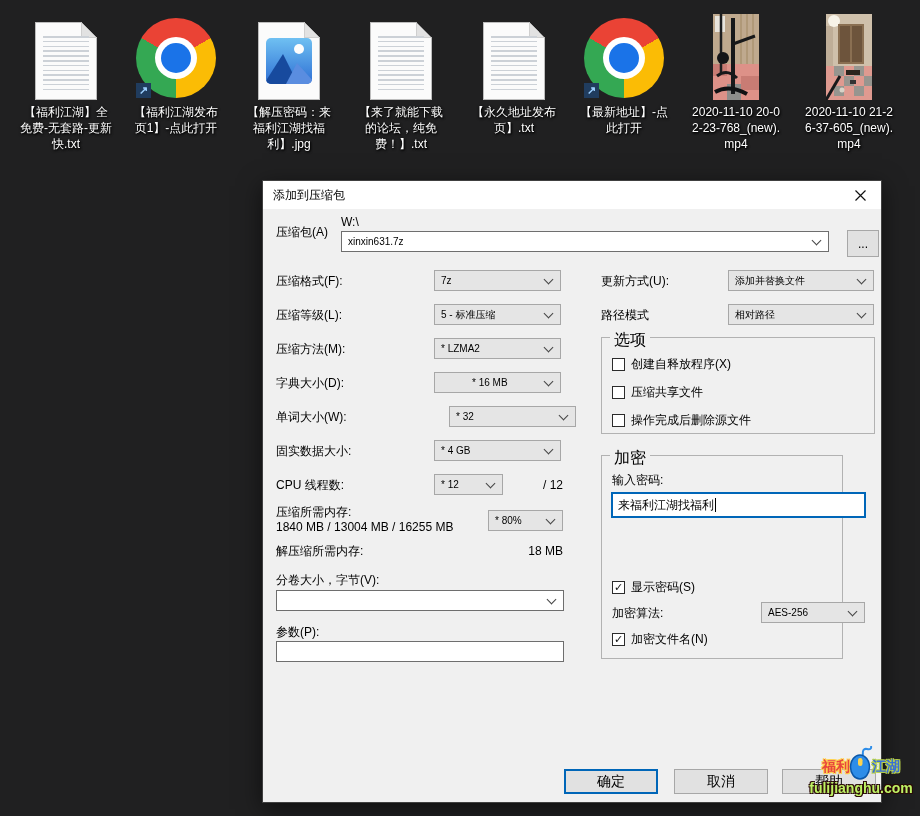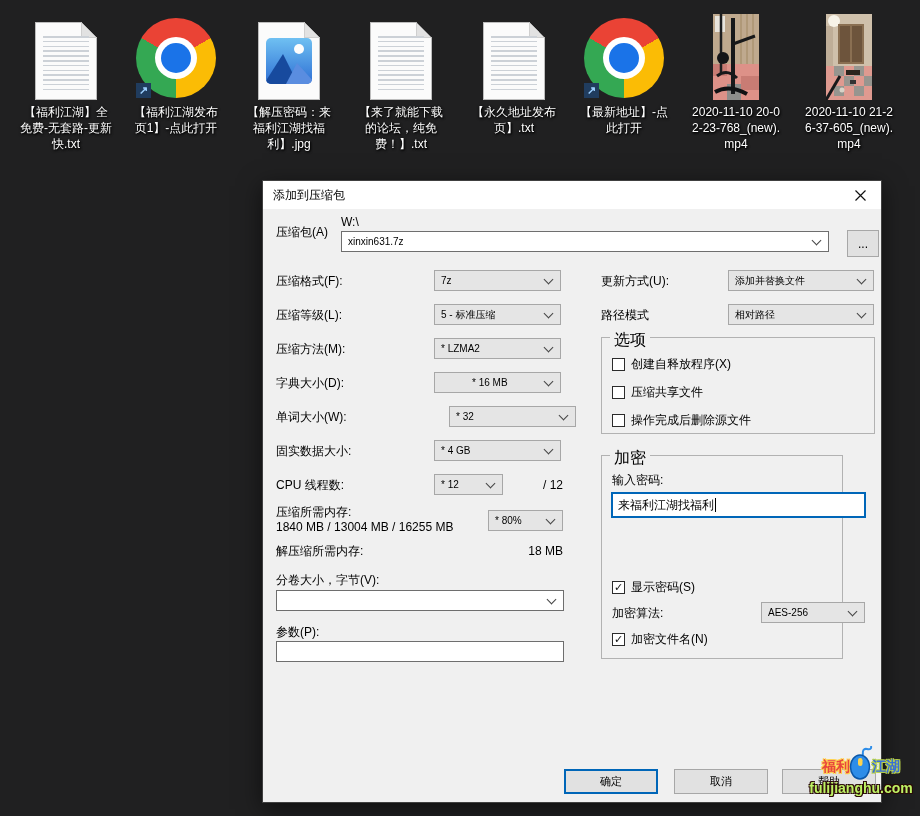--- a/index.html
+++ b/index.html
@@ -55,21 +55,21 @@
   .pwdbox { position: absolute; background: #fff; border: 2px solid #0066b8;
     font-size: 12px; display: flex; align-items: center; padding-left: 5px; }
   .caret { width: 1px; height: 14px; background: #000; margin-left: 1px; }
   .group { position: absolute; border: 1px solid #b2b2b2; }
   .group .legend { position: absolute; top: -8px; left: 8px; background: #f0f0f0; padding: 0 4px; font-size: 16px; }
   .check-row { position: absolute; display: flex; align-items: center; font-size: 12px; gap: 6px; }
   .checkbox { width: 13px; height: 13px; background: #fff; border: 1px solid #2b2b2b; flex: 0 0 auto;
     display: flex; align-items: center; justify-content: center; font-size: 11px; line-height: 1; color: #111; }
   .checkbox.checked::before { content: "✓"; }
   .btn { position: absolute; width: 94px; height: 25px; background: #e1e1e1; border: 1px solid #a7a7a7;
-    display: flex; align-items: center; justify-content: center; font-size: 11px; cursor: default; }
+    display: flex; align-items: center; justify-content: center; font-size: 14px; cursor: default; }
   .btn.primary { border: 2px solid #0066b8; }
   .browse-btn { position: absolute; left: 584px; top: 49px; width: 32px; height: 27px;
     background: #e1e1e1; border: 1px solid #a7a7a7; font-size: 12px;
     display: flex; align-items: center; justify-content: center; }
   
   .watermark { position: absolute; left: 804px; top: 752px; width: 114px; z-index: 5; }
   .wm-brand { display: flex; align-items: center; justify-content: center; font-size: 14px; font-weight: bold; line-height: 1; }
   .wm-left { color: #e8453c; text-shadow: -1px -1px 0 #ffd34d, 1px -1px 0 #ffd34d, -1px 1px 0 #ffd34d, 1px 1px 0 #ffd34d; }
   .wm-right { color: #3a6ed5; text-shadow: -1px -1px 0 #b9d24b, 1px -1px 0 #b9d24b, -1px 1px 0 #b9d24b, 1px 1px 0 #b9d24b; }
   .wm-mouse { margin: -6px -1px 0 -1px; }

